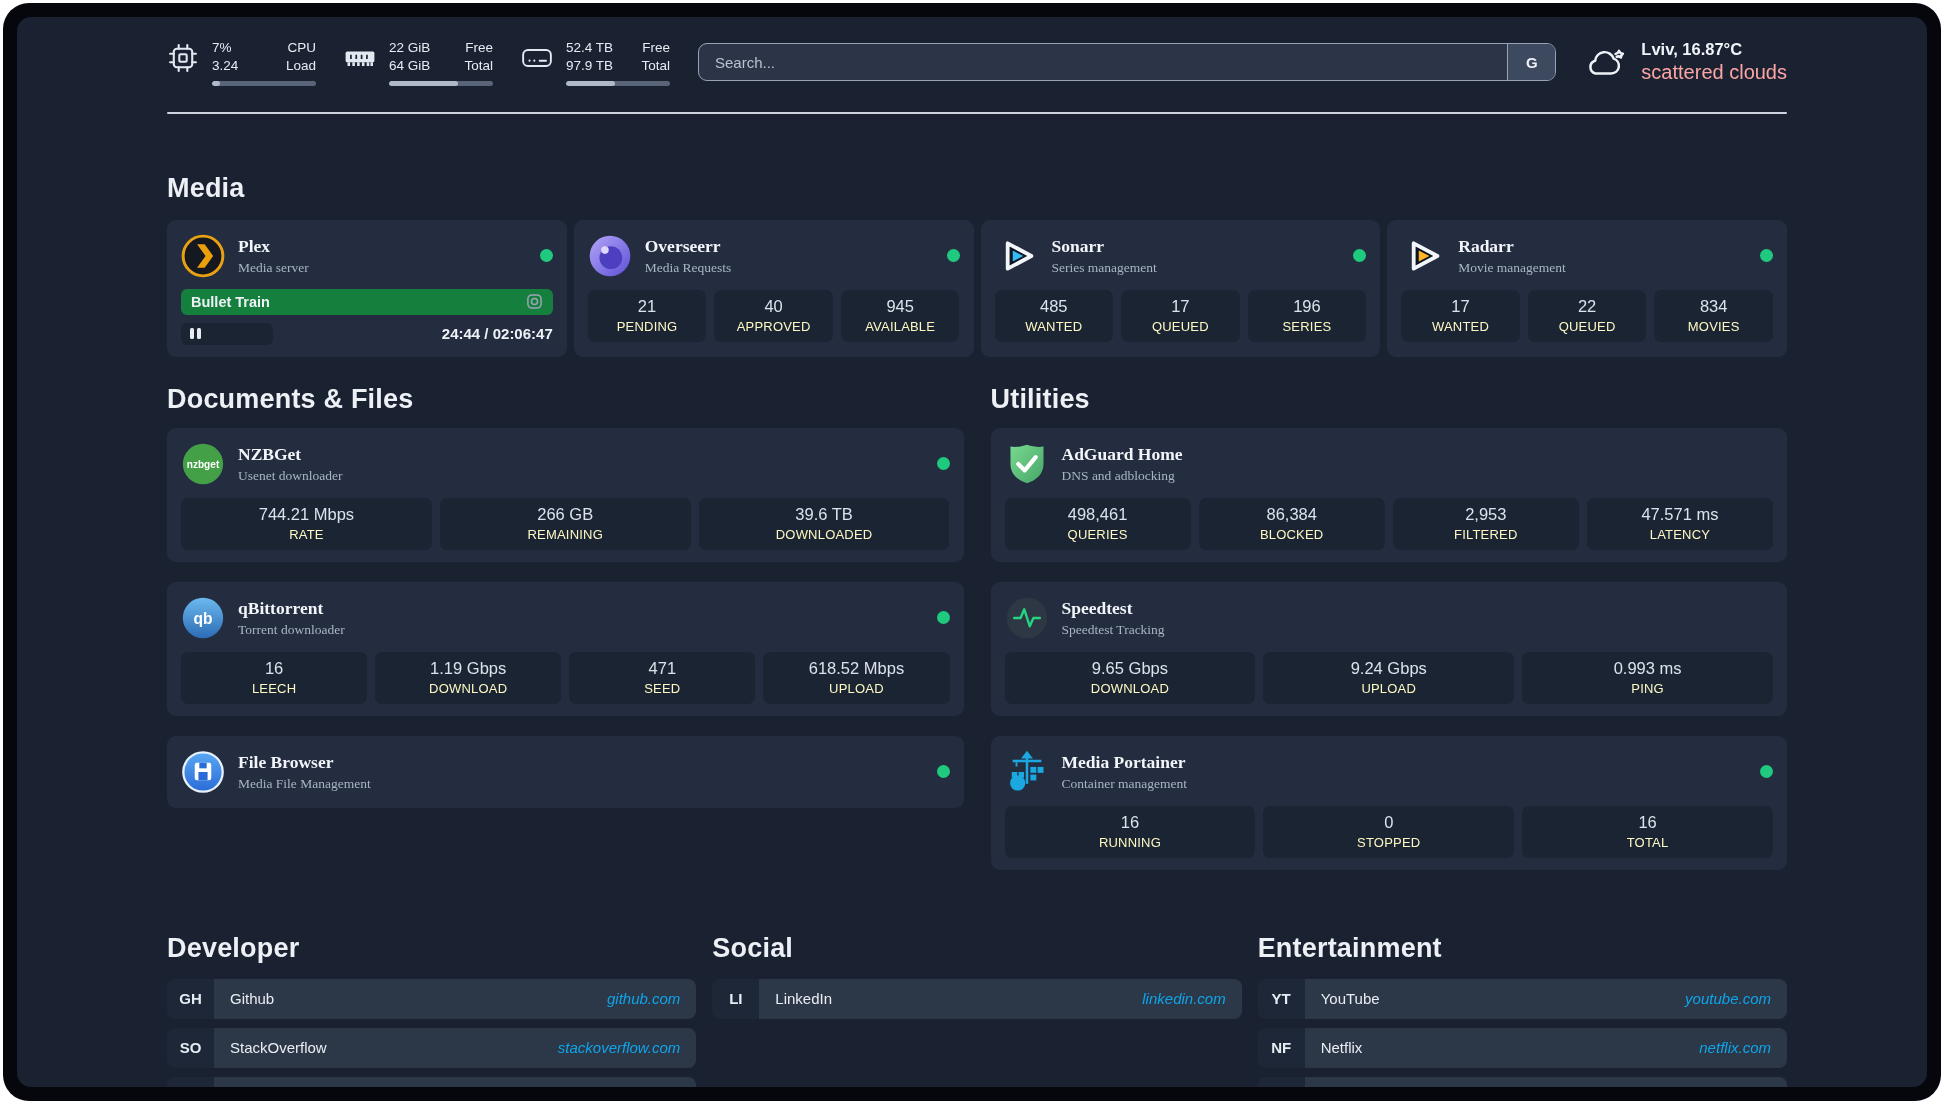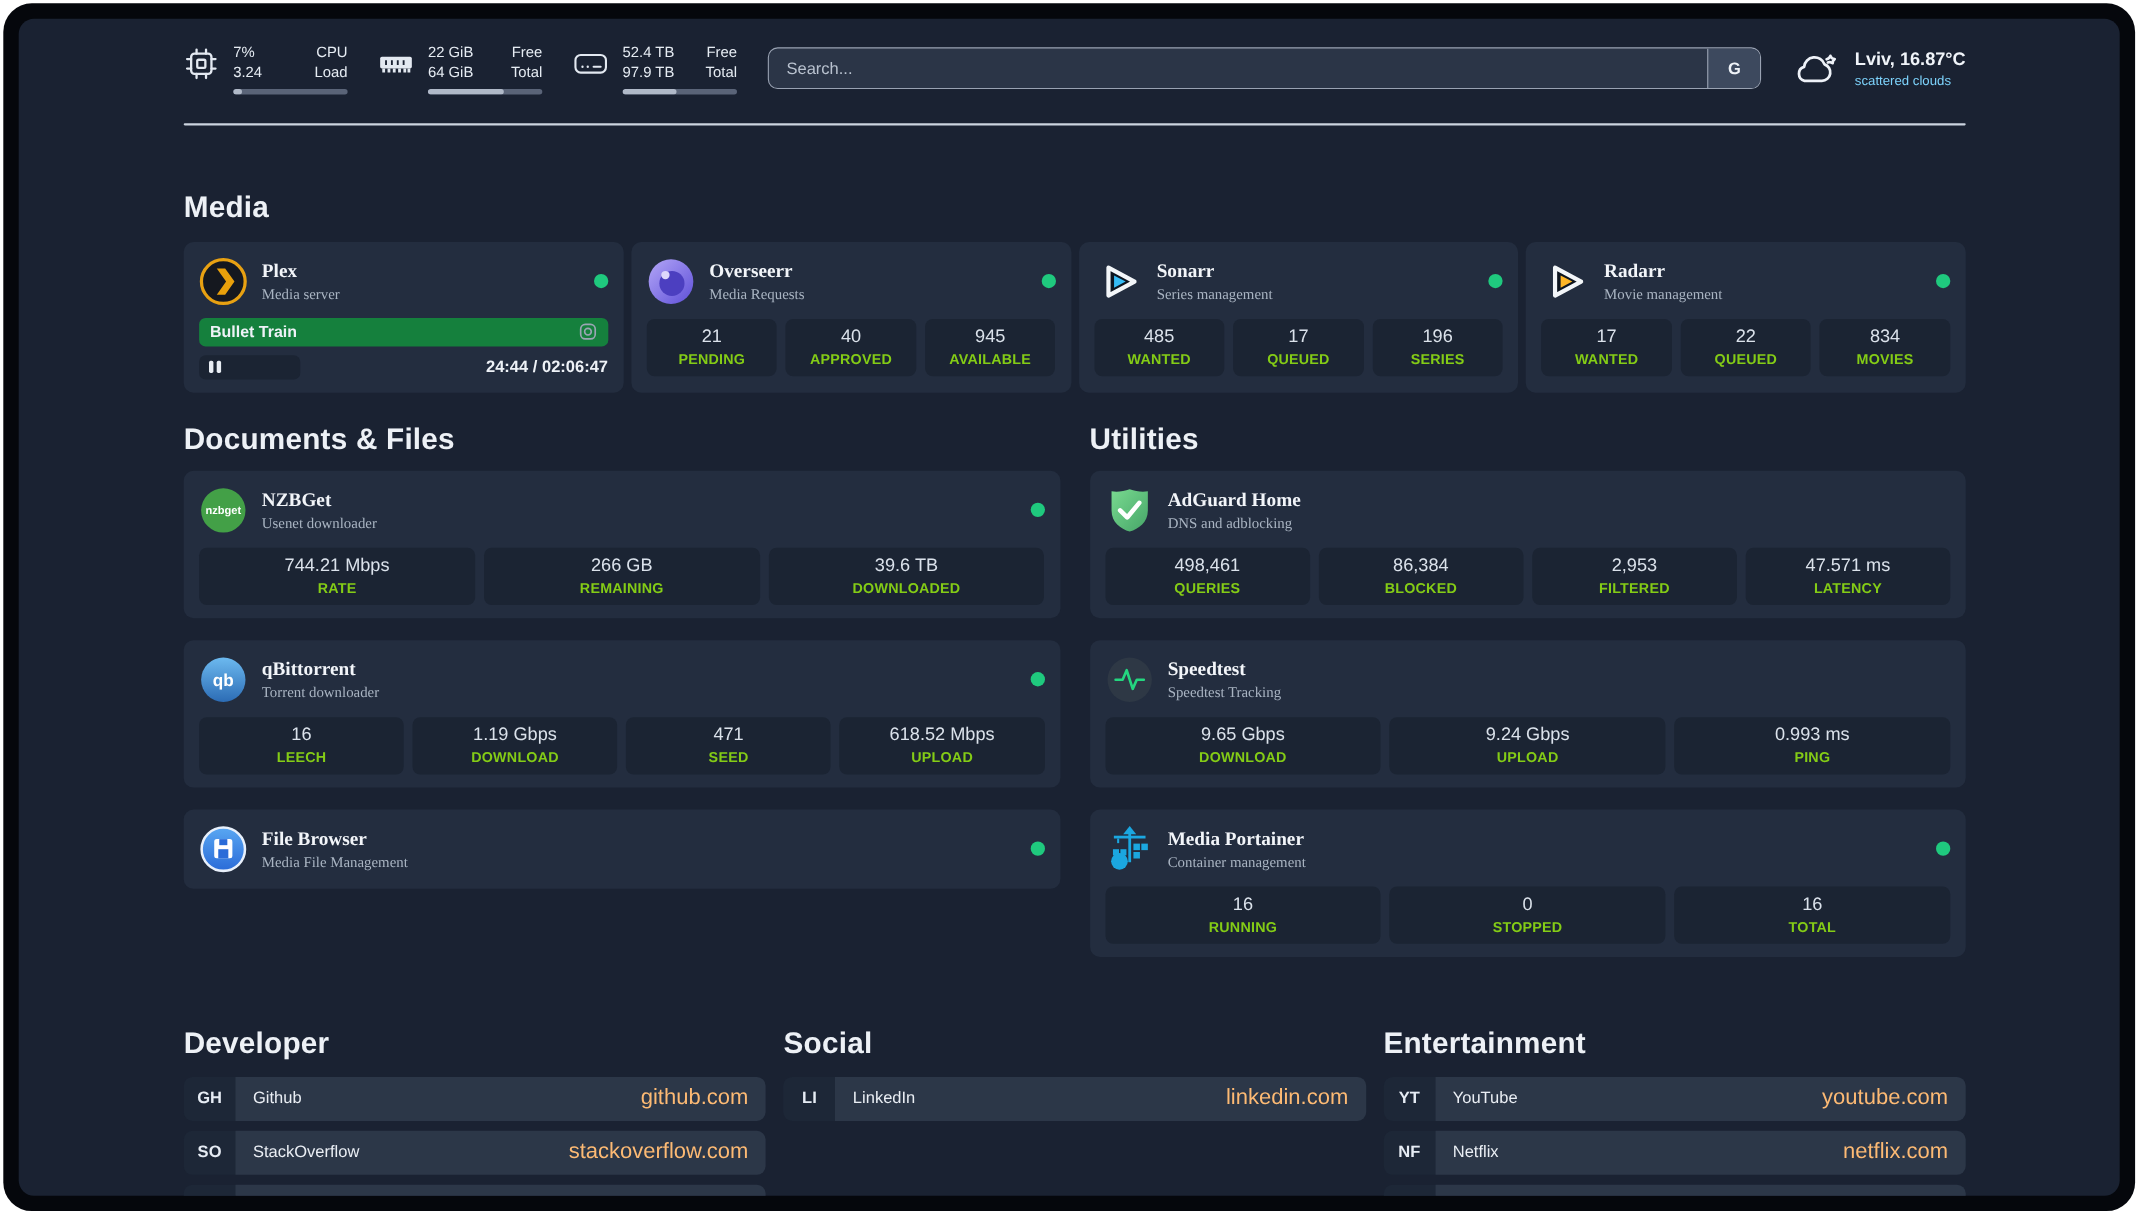--- a/index.html
+++ b/index.html
@@ -24,21 +24,21 @@
             border:1.5px solid #99a2b2; border-radius:9px; background:#2b3547; overflow:hidden; }
   .search input { flex:1; background:transparent; border:none; outline:none; color:#e6ebf2;
                   font-size:15px; padding:0 16px; font-family:inherit; }
   .search input::placeholder { color:#b9c2cf; }
   .g-btn { width:48px; display:flex; align-items:center; justify-content:center; background:#3d495e;
            border-left:1.5px solid #99a2b2; font-size:15px; font-weight:600; color:#eef2f7; cursor:pointer; }
 
   .weather { display:flex; align-items:center; gap:13px; }
   .weather-icon { width:44px; height:34px; }
   .weather-loc { font-size:16.5px; font-weight:600; color:#f0f4f9; }
-  .weather-cond { font-size:12px; color:#7dd3fc; margin-top:2px; }
+  .weather-cond { font-size:20px; color:#fca5a5; margin-top:2px; }
 
   .divider { height:2px; background:#ccd4df; margin:26px 140px 0 150px; border-radius:1px; }
 
   
   .main { margin:0 140px 0 150px; }
   h2.section { font-size:27px; font-weight:600; color:#edf1f6; letter-spacing:.2px; line-height:32px; }
   .media-head { margin-top:58px; }
   .media-grid { display:grid; grid-template-columns:repeat(4,1fr); gap:7px; margin-top:16px; }
 
   .card { background:#232d3f; border-radius:9px; padding:12px 14px; cursor:pointer; }
@@ -47,21 +47,21 @@
   .app-icon svg { width:100%; height:100%; }
   .titles { display:flex; flex-direction:column;font-family:Liberation Serif, serif; }
   .titles .t { font-size:17.5px; font-weight:600; color:#f2f5f9; }
   .titles .s { font-size:13.5px; color:#a9b4c2; margin-top:3px; }
   .dot { width:13px; height:13px; border-radius:50%; background:#1fc97e; margin-left:auto; flex:0 0 auto; }
 
   .tiles { display:flex; gap:8px; margin-top:10px; }
   .tile { flex:1; background:#1b2433; border-radius:7px; height:52px; display:flex; flex-direction:column;
           align-items:center; justify-content:center; }
   .tile .v { font-size:16.5px; color:#dbe2eb; }
-  .tile .l { font-size:13px; font-weight:700; color:#84cc16; margin-top:3px; letter-spacing:.2px; }
+  .tile .l { font-size:13px; font-weight:400; color:#fef9c3; margin-top:3px; letter-spacing:.2px; }
 
   
   .np-bar { margin-top:9px; height:26px; background:#15803d; border-radius:6px; display:flex; align-items:center; padding:0 10px; }
   .np-title { font-size:14.5px; font-weight:600; color:#eef2f7; }
   .np-bar svg { margin-left:auto; width:17px; height:17px; }
   .np-foot { margin-top:8px; display:flex; align-items:center; }
   .pill { width:92px; height:22px; background:#1b2433; border-radius:6px; display:flex; align-items:center; padding-left:9px; gap:3.5px; }
   .pill i { display:block; width:3.5px; height:11px; background:#e8edf3; border-radius:1.5px; }
   .np-time { margin-left:auto; font-size:15px; font-weight:600; color:#eef2f7; }
 
@@ -70,21 +70,21 @@
   .col .card + .card { margin-top:20px; }
 
   
   .bookmarks { display:grid; grid-template-columns:1fr 1fr 1fr; gap:16px; margin-top:62px; }
   .bm-list { margin-top:15px; display:flex; flex-direction:column; gap:9px; }
   .bm { display:flex; height:40px; cursor:pointer; }
   .bm .abbr { width:47px; background:#1d2737; border-radius:8px 0 0 8px; display:flex; align-items:center;
               justify-content:center; font-size:15px; font-weight:700; color:#e6ecf4; flex:0 0 auto; }
   .bm .bar { flex:1; background:#2c3748; border-radius:0 8px 8px 0; display:flex; align-items:center; padding:16px 16px; }
   .bm .name { font-size:15px; color:#eaeef4; }
-  .bm .url { margin-left:auto; font-size:20px; color:#fdba74; }
+  .bm .url { margin-left:auto; font-size:15px; color:#0ea5e9;font-style:italic; }
 
   .icn-txt { font-weight:bold; fill:#ffffff; }
 </style>
 </head>
 <body>
 
 <div class="window">
 <div class="app">
 
   <div class="topbar">

